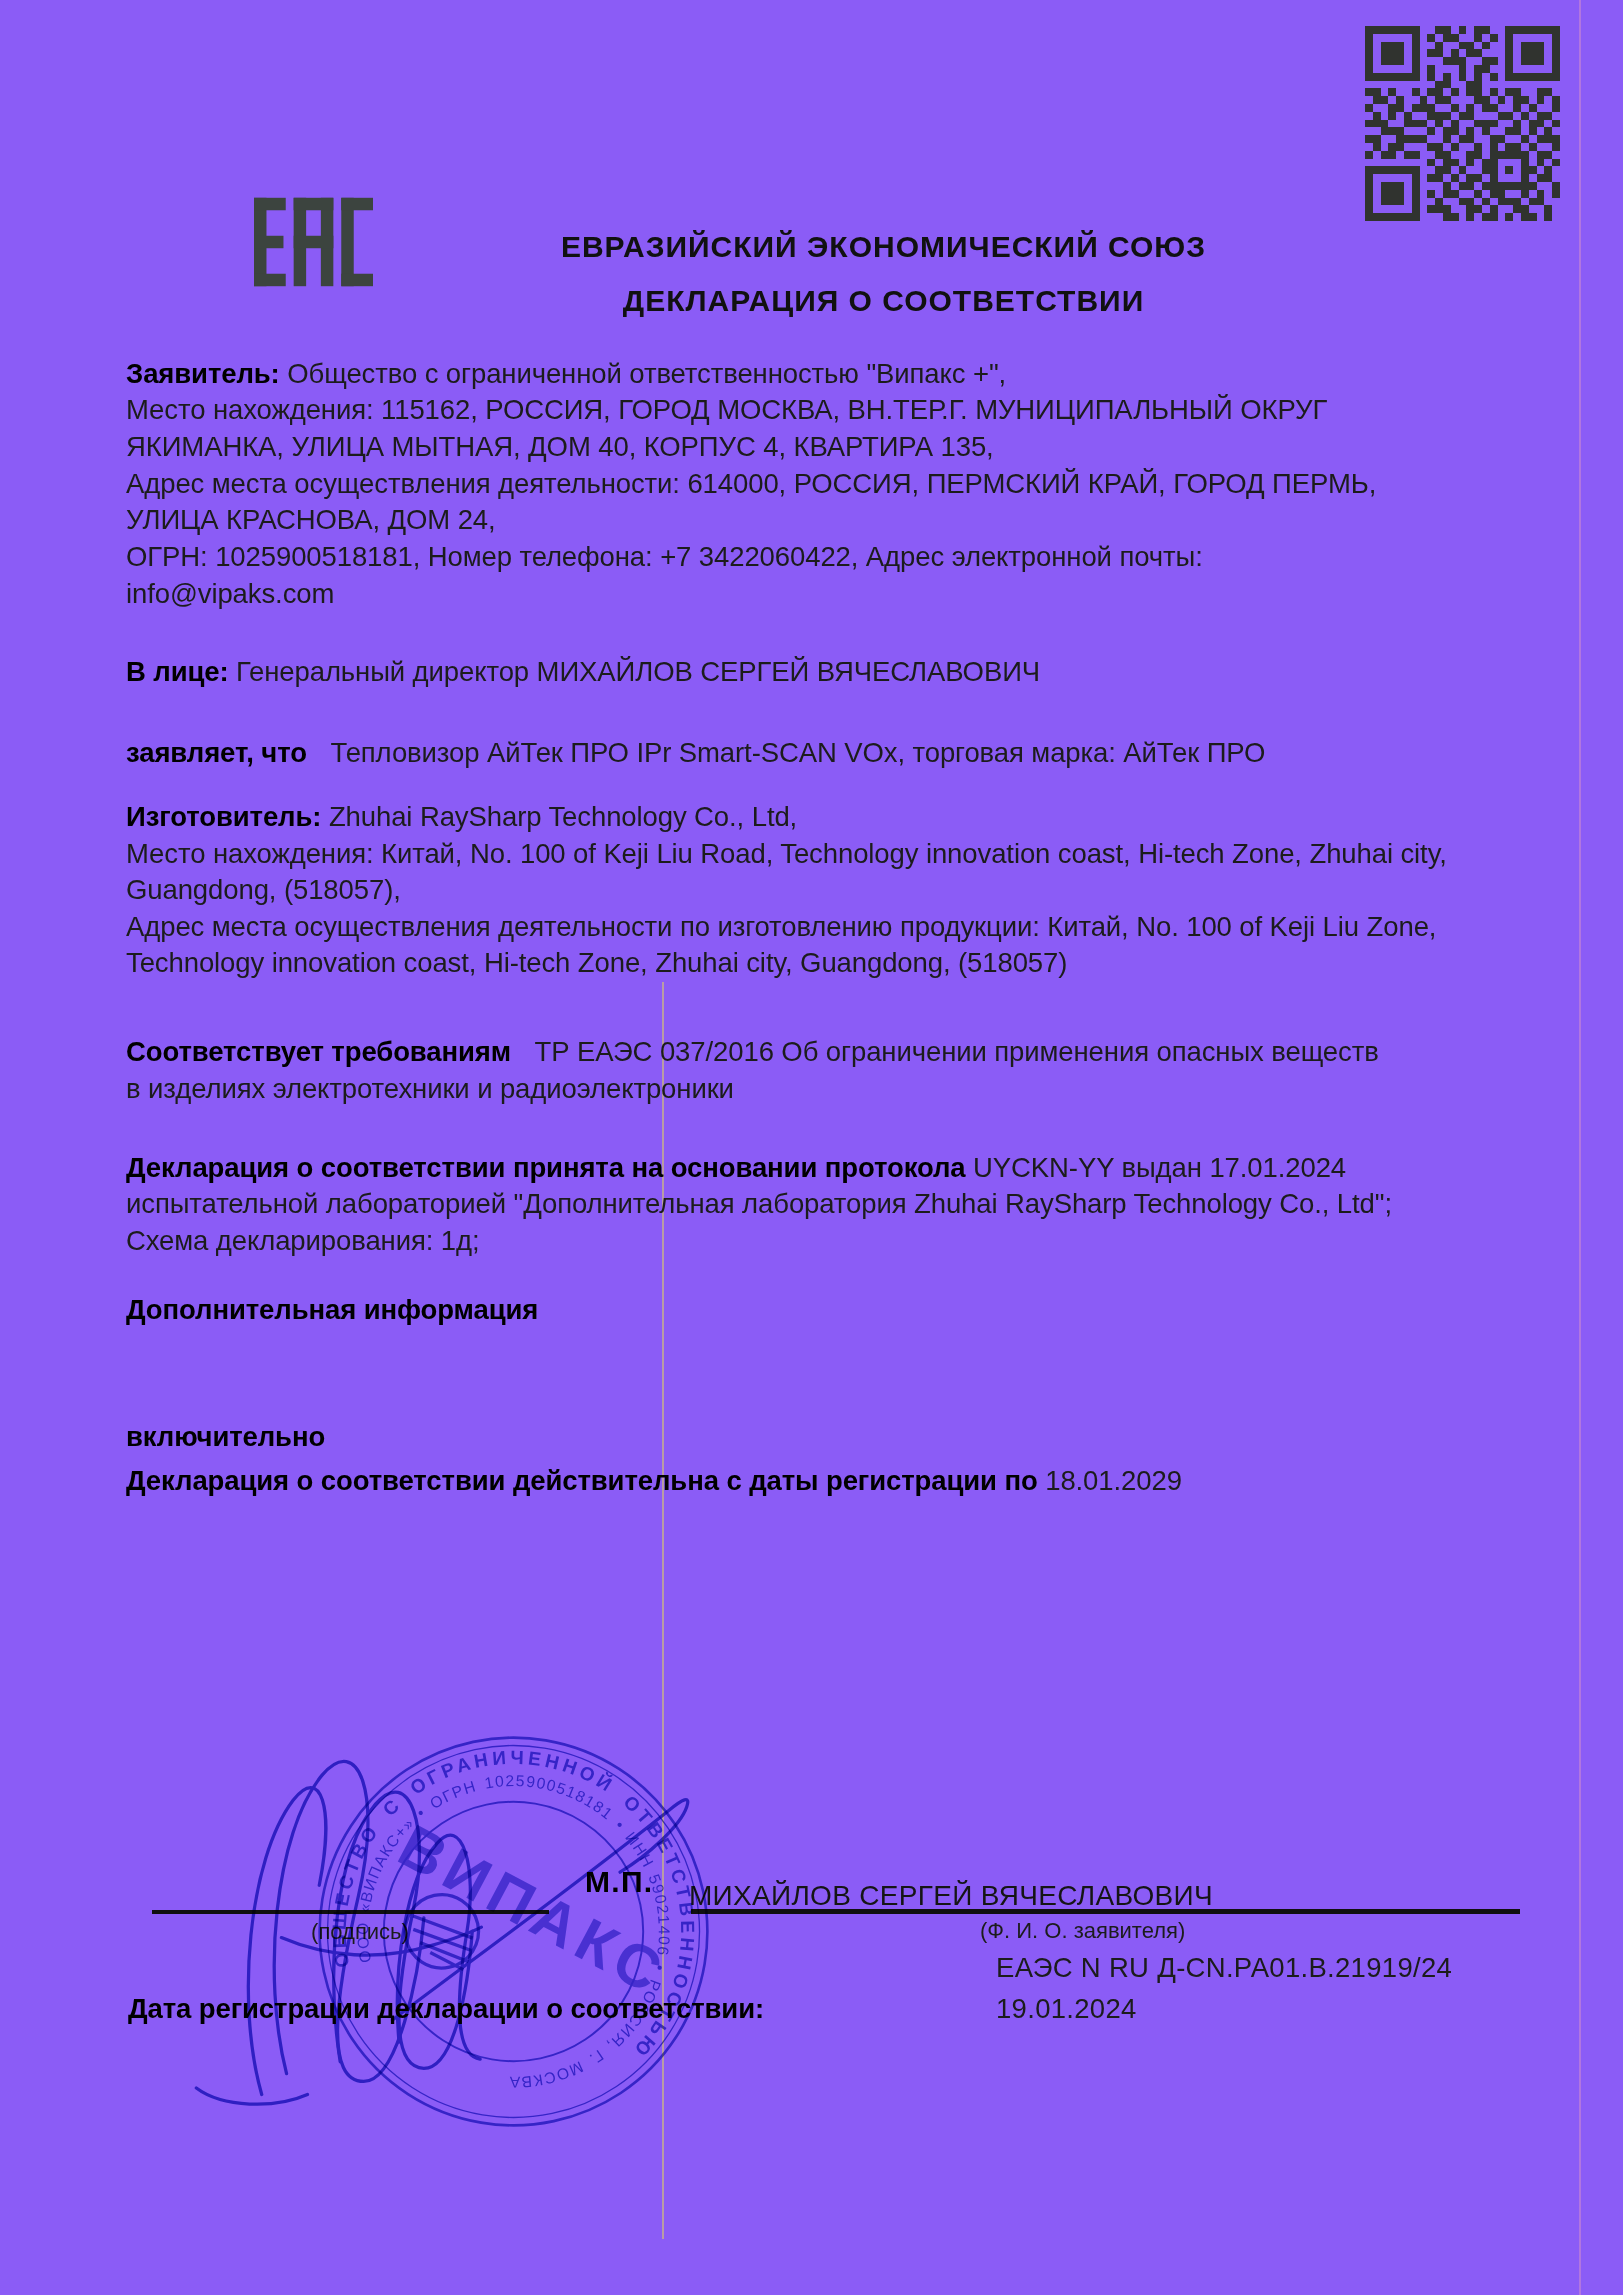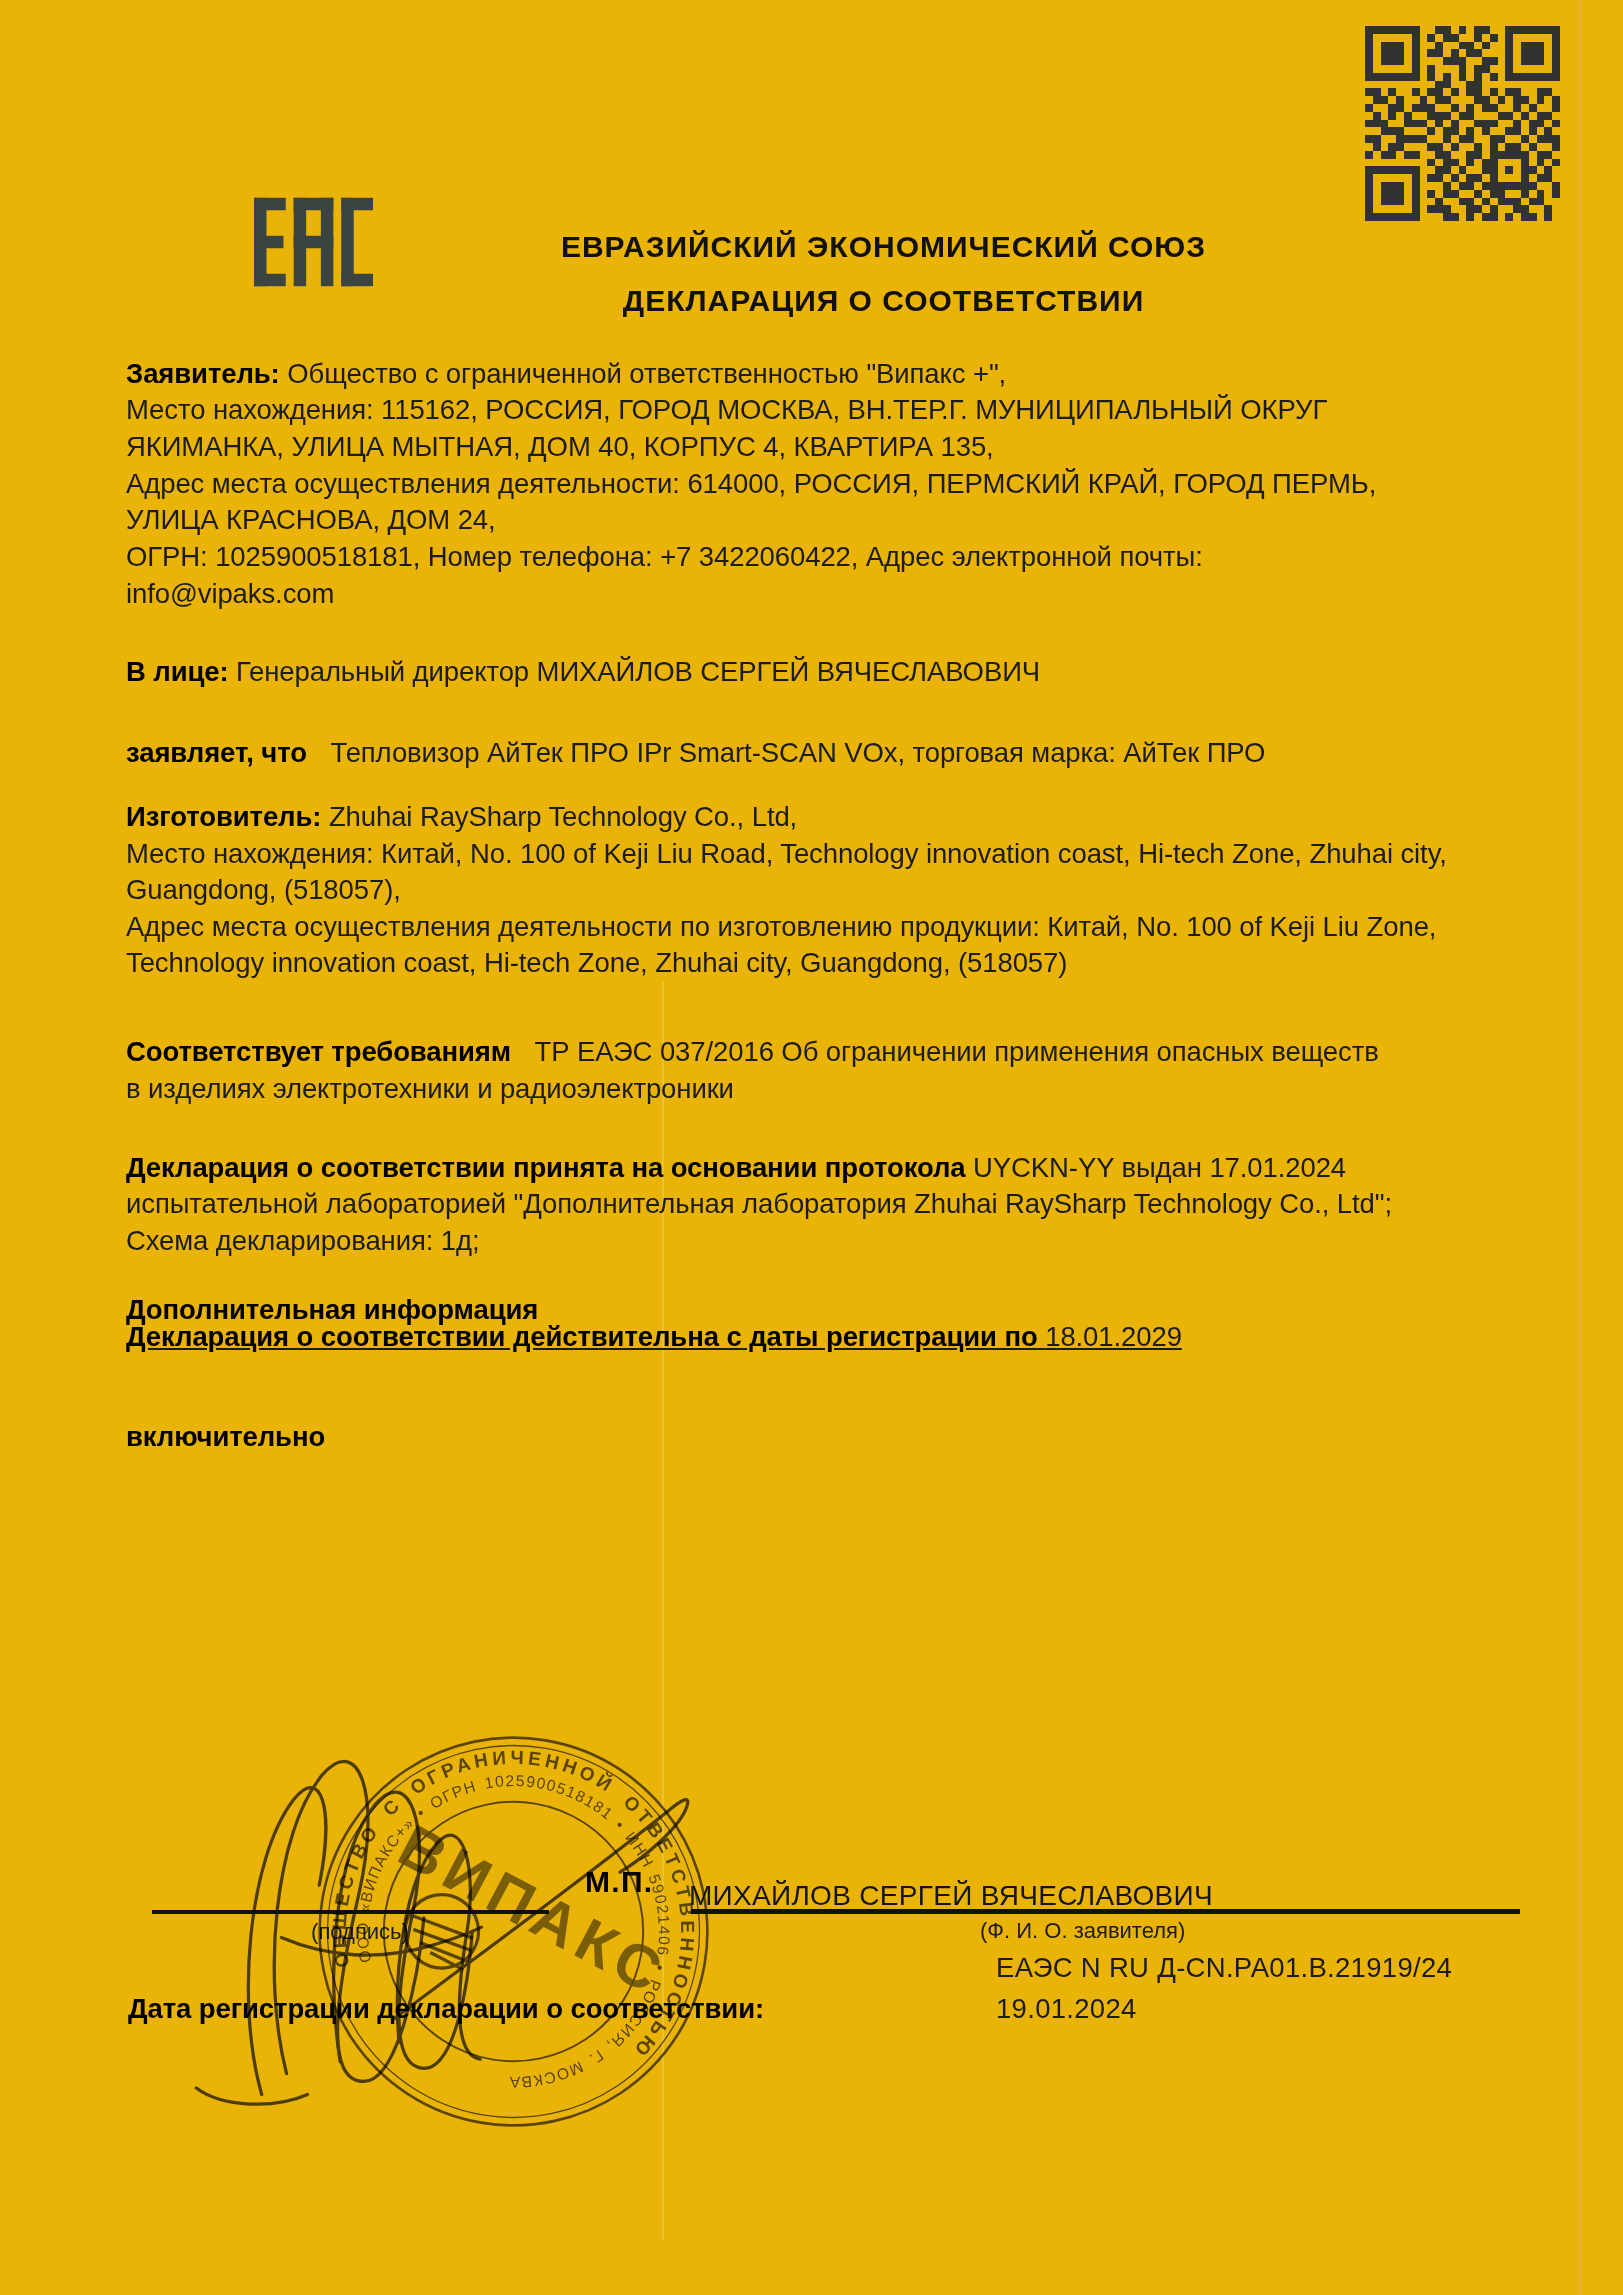--- a/index.html
+++ b/index.html
@@ -1,17 +1,17 @@
 <!DOCTYPE html>
 <html style="font-size:10.5px"><head>
 <meta charset="utf-8">
 <style>
   html,body{margin:0;padding:0;background:#8a8a8a;}
   .sheet{
-    position:relative;width:1623px;height:2295px;background:#eab308;
+    position:relative;width:1623px;height:2295px;background:#8b5cf6;
     font-family:"Liberation Sans","DejaVu Sans",sans-serif;color:#1c1c1c;
     overflow:hidden;margin:0 auto;
   }
   .abs{position:absolute;}
   .body-line{position:absolute;left:126px;font-size:27.5px;line-height:33px;letter-spacing:-0.1px;white-space:nowrap;}
   .body-line b{color:#000;}
   .run-gap{margin-left:23.6px;}
   .hdr{position:absolute;left:275px;width:1217px;text-align:center;font-weight:700;color:#111;font-size:30px;letter-spacing:1px;white-space:nowrap;}
   .caption{position:absolute;font-size:22px;color:#1c1c1c;white-space:nowrap;}
   .sigline{position:absolute;background:#101010;}
@@ -403,21 +403,21 @@
       <div class="body-line" style="top: 837px;"><span>Место нахождения: Китай, No. 100 of Keji Liu Road, Technology innovation coast, Hi-tech Zone, Zhuhai city,</span></div>
       <div class="body-line" style="top: 873px;"><span>Guangdong, (518057),</span></div>
       <div class="body-line" style="top: 910px;"><span>Адрес места осуществления деятельности по изготовлению продукции: Китай, No. 100 of Keji Liu Zone,</span></div>
       <div class="body-line" style="top: 946px;"><span>Technology innovation coast, Hi-tech Zone, Zhuhai city, Guangdong, (518057)</span></div>
       <div class="body-line" style="top: 1035px;"><b>Соответствует требованиям</b><span class="run-gap">ТР ЕАЭС 037/2016 Об ограничении применения опасных веществ</span></div>
       <div class="body-line" style="top: 1072px;"><span>в изделиях электротехники и радиоэлектроники</span></div>
       <div class="body-line" style="top: 1151px;"><b>Декларация о соответствии принята на основании протокола </b><span>UYCKN-YY выдан 17.01.2024</span></div>
       <div class="body-line" style="top: 1187px;"><span>испытательной лабораторией "Дополнительная лаборатория Zhuhai RaySharp Technology Co., Ltd";</span></div>
       <div class="body-line" style="top: 1224px;"><span>Схема декларирования: 1д;</span></div>
       <div class="body-line" style="top: 1293px;"><b>Дополнительная информация</b></div>
-      <div class="body-line" style="top: 1320px; text-decoration: underline;"><b>Декларация о соответствии действительна с даты регистрации по </b><span>18.01.2029</span></div>
+      <div class="body-line" style="top: 1464px;"><b>Декларация о соответствии действительна с даты регистрации по </b><span>18.01.2029</span></div>
       <div class="body-line" style="top: 1420px;"><b>включительно</b></div>
     </div>
 
   <div class="sigline" style="left:152px;top:1910px;width:397px;height:3.9px;"></div>
   <div class="sigline" style="left:691px;top:1909px;width:829px;height:4.6px;"></div>
   <div class="caption" style="left:288px;top:1919px;width:144px;text-align:center;">(подпись)</div>
   <div class="caption" style="left:980px;top:1918px;">(Ф. И. О. заявителя)</div>
   <div class="fio-name" style="left:689px;top:1880px;">МИХАЙЛОВ СЕРГЕЙ ВЯЧЕСЛАВОВИЧ</div>
 
   <div class="regrow-value" style="top:1952px;">ЕАЭС N RU Д-CN.РА01.В.21919/24</div>

